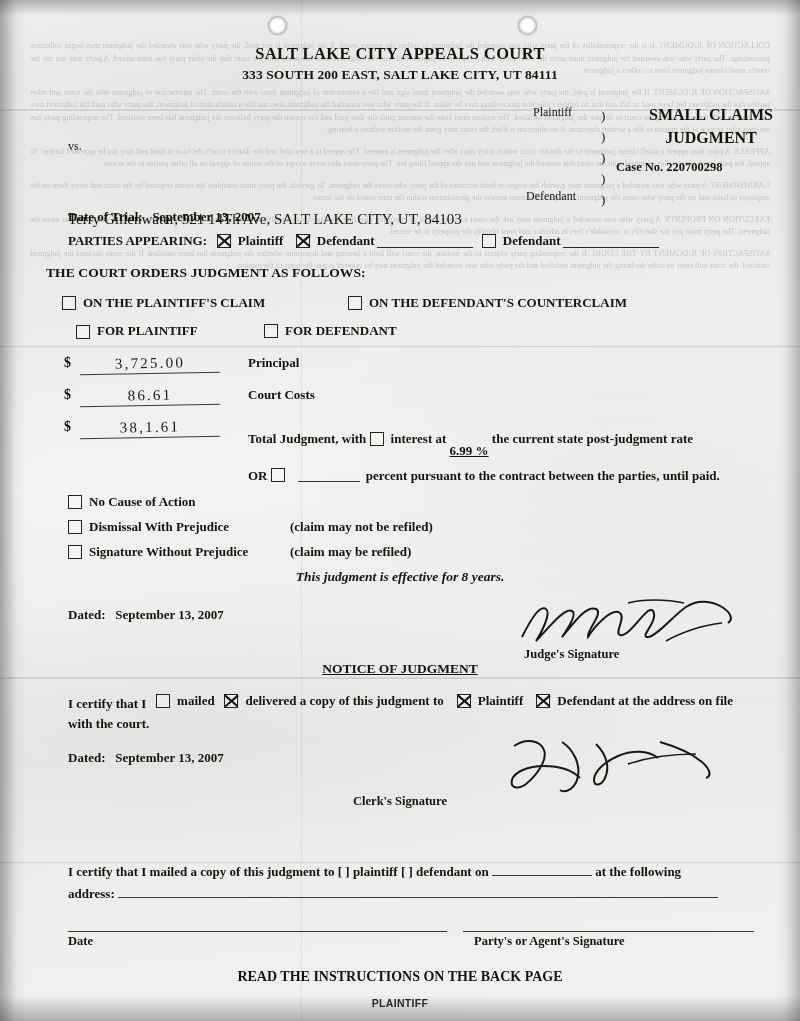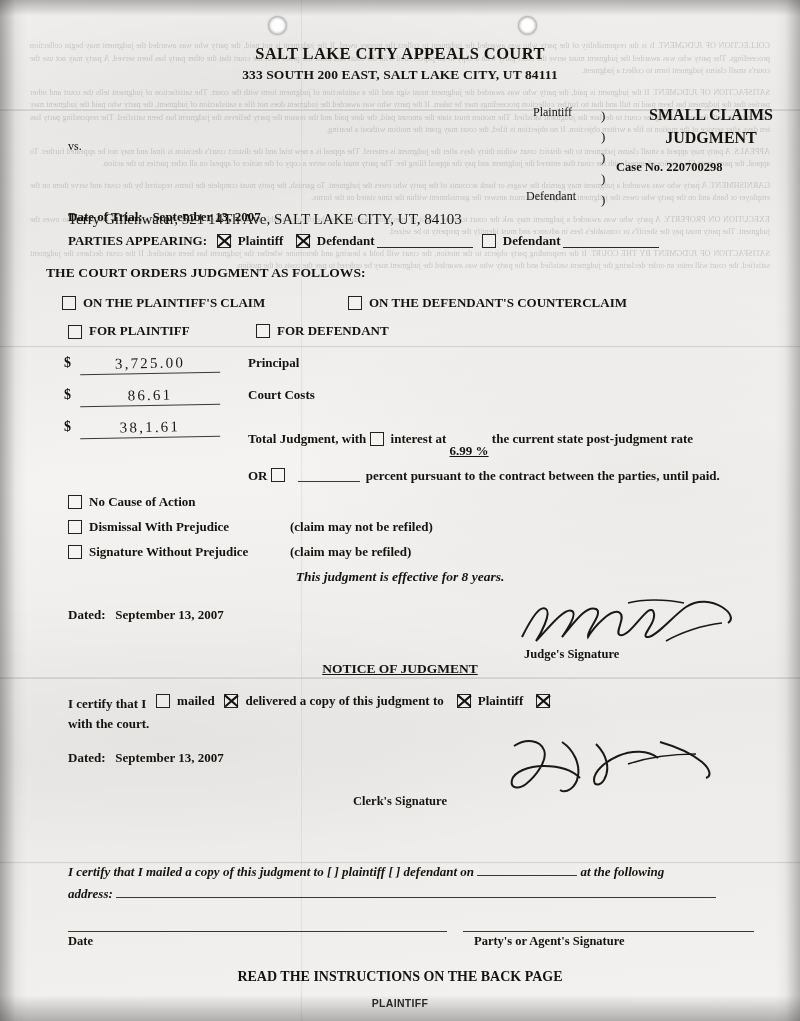--- a/index.html
+++ b/index.html
@@ -135,21 +135,21 @@
     font-weight: bold;
     margin-top: 16px;
     font-size: 13.5px;
     letter-spacing: .1px;
   }
 
   .claimrow { margin-top: 14px; padding-left: 16px; display: flex; }
   .claimrow .c1 { width: 286px; display: flex; align-items: center; }
   .claimrow .c2 { display: flex; align-items: center; }
   .forrow { margin-top: 12px; padding-left: 22px; display: flex; }
-  .forrow .c1 { width: 188px; display: flex; align-items: flex-end; }
+  .forrow .c1 { width: 188px; display: flex; align-items: flex-end; margin-left: 8px; }
 
   
   .cb {
     display: inline-block;
     width: 12px; height: 12px;
     border: 1.3px solid #24221d;
     margin-right: 7px;
     position: relative;
     vertical-align: -1px;
     background: rgba(255,255,255,0.25);
@@ -218,21 +218,21 @@
     font-size: 13.5px;
   }
 
   .certify { margin-top: 14px; padding-left: 22px; font-weight: bold; font-size: 13px; line-height: 20px; }
   .certify .inline { display: inline-flex; align-items: center; }
 
   .dated2 { margin-top: 16px; padding-left: 22px; font-weight: bold; font-size: 13px; }
   .sig-clerk { position: absolute; left: 500px; top: 736px; width: 230px; height: 60px; z-index: 4;}
   .clerk-lbl { text-align: center; font-weight: bold; font-size: 12.5px; margin-top: 2px; }
 
-  .certify2 { margin-top: 52px; padding-left: 22px; font-weight: bold; font-size: 13px; line-height: 22px; font-style: italic; }
+  .certify2 { margin-top: 52px; padding-left: 22px; font-weight: bold; font-size: 13px; line-height: 22px; }
   .longblank { display: inline-block; border-bottom: 1px solid #3a3832; height: 14px; }
 
   .footsig { margin-top: 26px; padding-left: 22px; display: flex; }
   .footsig .f1 { width: 390px; border-top: 1px solid #3a3832; }
   .footsig .f2 { width: 300px; border-top: 1px solid #3a3832; }
   .footlabels { padding-left: 22px; display: flex; font-weight: bold; font-size: 12.5px; margin-top: 2px; }
   .footlabels .f1 { width: 390px; }
 
   .read-instr {
     text-align: center;
@@ -435,20 +435,21 @@
         <span>delivered a copy of this judgment to</span>
       </span>
       &nbsp;&nbsp;
       <span class="inline">
         <span class="cb x"></span>
         <span>Plaintiff</span>
       </span>
       &nbsp;&nbsp;
       <span class="inline">
         <span class="cb x"></span>
+        <span>Defendant at the address on file</span>
       </span>
       <div>with the court.</div>
     </div>
 
     <div class="dated2">
       <span>Dated:</span>
       &nbsp;&nbsp;<span>September 13, 2007</span>
     </div>
     <div class="clerk-lbl" style="margin-top:28px;">Clerk's Signature</div>
 

